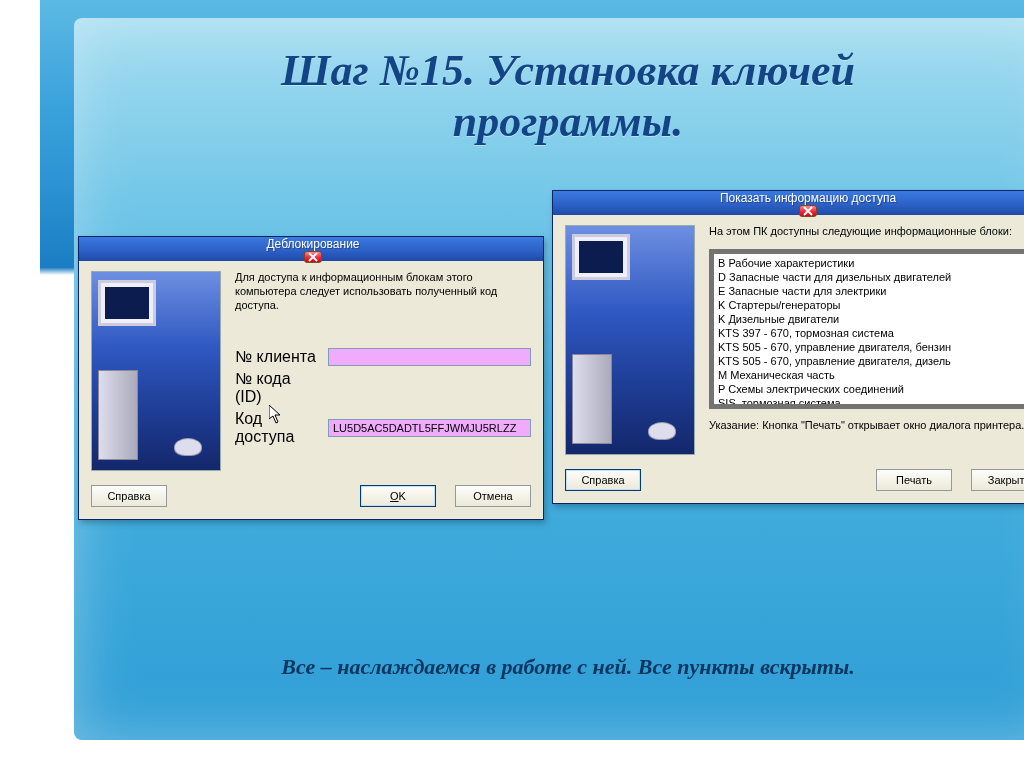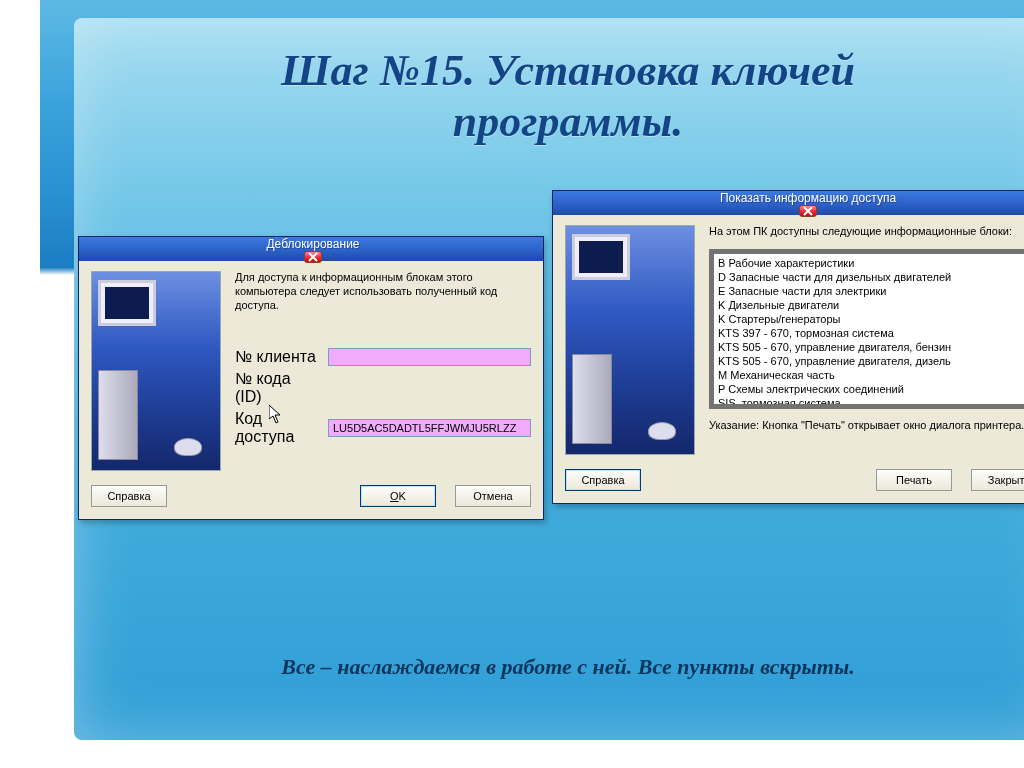--- a/index.html
+++ b/index.html
@@ -297,22 +297,22 @@
           <div class="pc-tower"></div>
           <div class="pc-mouse"></div>
         </div>
         <div class="right-col">
           <div class="intro-text">На этом ПК доступны следующие информационные блоки:</div>
           <div class="listbox-wrap">
             <div class="listbox" id="access-listbox">
                 <div class="item">B Рабочие характеристики</div>
                 <div class="item">D Запасные части для дизельных двигателей</div>
                 <div class="item">E Запасные части для электрики</div>
+                <div class="item">K Стартеры/генераторы</div>
                 <div class="item">K Дизельные двигатели</div>
-                <div class="item">K Стартеры/генераторы</div>
                 <div class="item">KTS 397 - 670, тормозная система</div>
                 <div class="item">KTS 505 - 670, управление двигателя, бензин</div>
                 <div class="item">KTS 505 - 670, управление двигателя, дизель</div>
                 <div class="item">M Механическая часть</div>
                 <div class="item">P Схемы электрических соединений</div>
                 <div class="item">SIS, тормозная система</div>
                 <div class="item">SIS, управление двигателя, бензин</div>
               </div>
             <div class="scrollbar-v">
               <div class="sb-btn">

